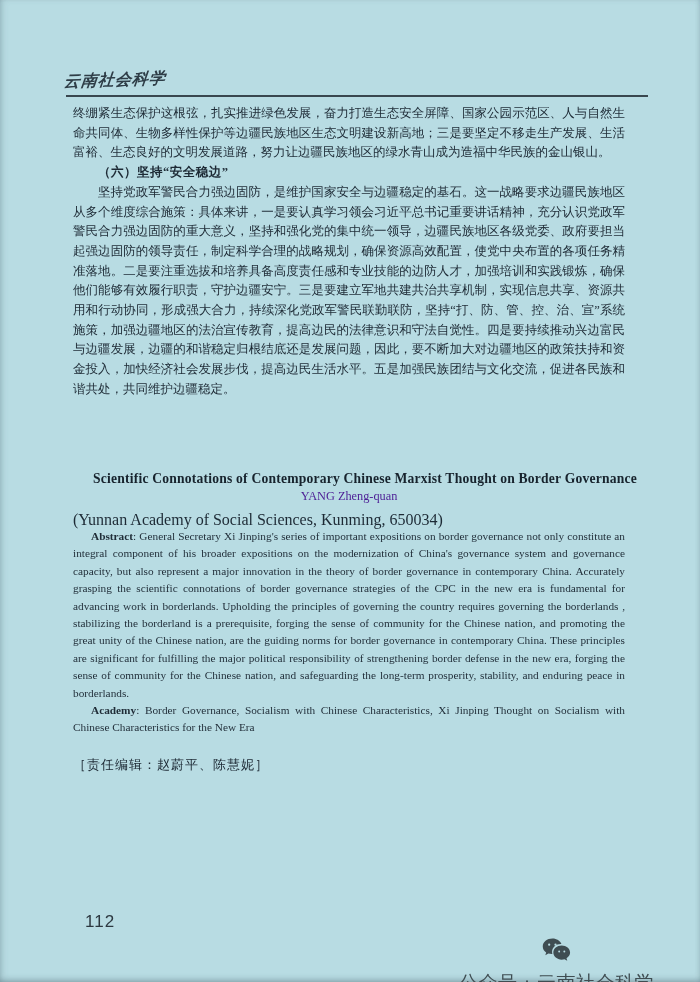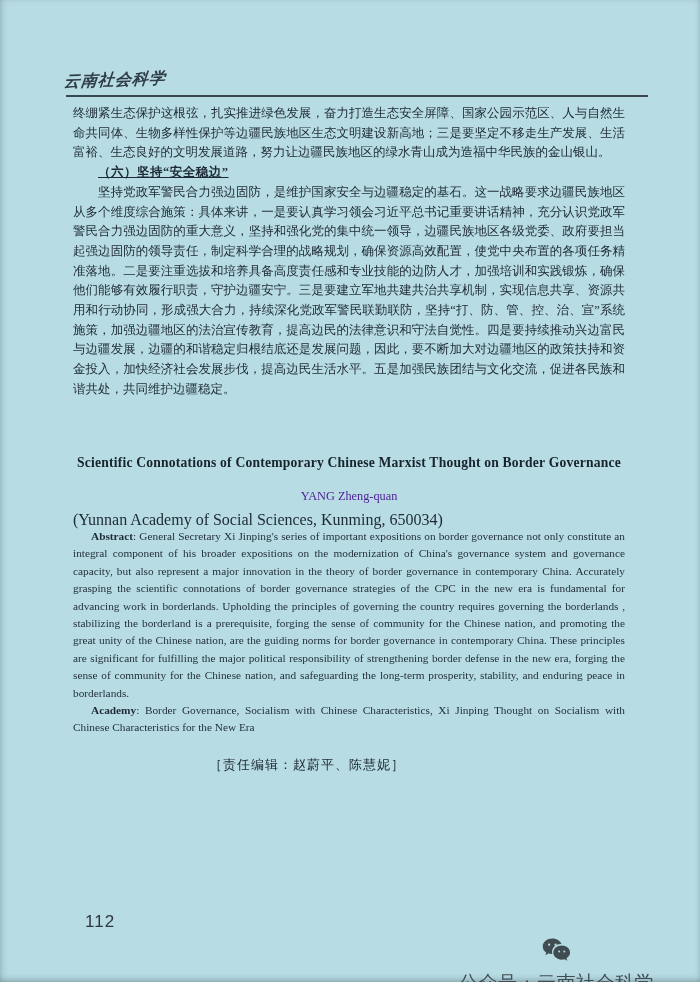--- a/index.html
+++ b/index.html
@@ -27,45 +27,45 @@
     position: absolute; left: 66px; top: 95px; width: 582px;
     border-top: 2px solid #39474f;
   }
   .cn-body {
     position: absolute; left: 73px; top: 97px; width: 552px;
     font-size: 12.5px; line-height: 19.7px;
     color: #1d2a35; text-align: justify; margin-top: 7px;
   }
   .cn-body p { margin: 0; text-indent: 2em; }
   .cn-body p.noindent { text-indent: 0; }
-  .cn-body p.heading { font-weight: 700; letter-spacing: .5px; text-decoration: underline; }
+  .cn-body p.heading { font-weight: 700; letter-spacing: .5px; }
   .en-title {
     position: absolute; left: 53px; top: 455px; width: 592px;
-    margin: 0; text-align: center;
+    margin: 16px; text-align: center;
     font-size: 13.6px; font-weight: 700; color: #17232d;
     letter-spacing: .2px;
   }
   .author {
     position: absolute; left: 73px; top: 489px; width: 552px;
     text-align: center; font-size: 12.3px; color: #4c1d95;
   }
   .affiliation {
     position: absolute; left: 73px; top: 511px; width: 552px;
     text-align: left; font-size: 16px; color: #1d2a35;
   }
   .en-block {
     position: absolute; left: 73px; top: 528px; width: 552px;
     font-size: 11.3px; line-height: 17.4px;
     color: #1f2c37; text-align: justify;
   }
   .en-block p { margin: 0; text-indent: 18px; }
   .en-block b { font-weight: 700; font-family: Liberation Serif, serif; }
   .editor {
     position: absolute; left: 73px; top: 756px; width: 552px;
-    text-align: center; padding-right: 84px; box-sizing: border-box;
+    text-align: left; padding-right: 84px; box-sizing: border-box;
     font-size: 13px; color: #202d38; letter-spacing: 1px;
     font-weight: 500;
   }
   .page-number {
     position: absolute; left: 85px; top: 912px;
     font-family: "Liberation Sans", "DejaVu Sans", sans-serif;
     font-size: 17px; color: #2c3840; letter-spacing: 1px;
   }
   .watermark {
     position: absolute; left: 459px; top: 937px;

